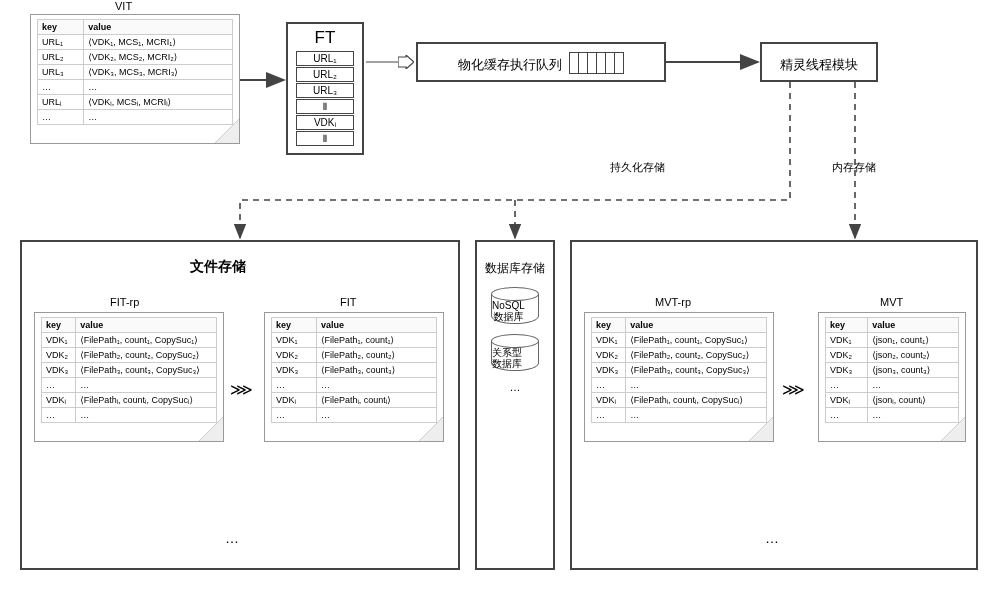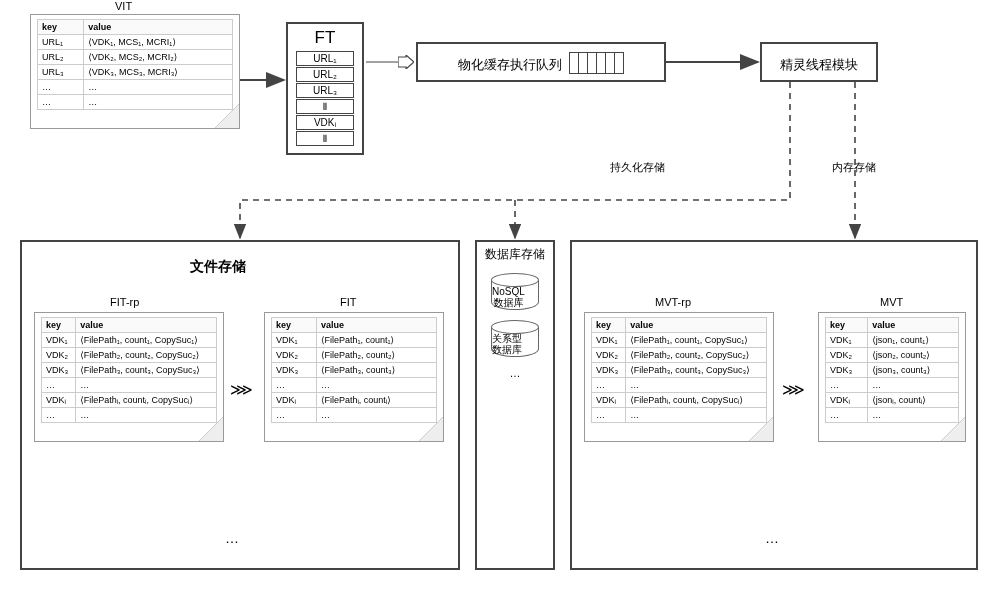--- a/index.html
+++ b/index.html
@@ -85,20 +85,24 @@
         </tr>
       <tr>
           <td>URL₃</td>
           <td>⟨VDK₃, MCS₃, MCRI₃⟩</td>
         </tr>
       <tr>
           <td>…</td>
           <td>…</td>
         </tr>
       <tr>
+          <td>URLᵢ</td>
+          <td>⟨VDKᵢ, MCSᵢ, MCRIᵢ⟩</td>
+        </tr>
+      <tr>
           <td>…</td>
           <td>…</td>
         </tr>
     </tbody>
   </table>
 </div>
 
 <div class="ft-box" style="left:286px; top:22px; width:78px;">
   <div class="ft-title">FT</div>
   <div class="ft-cell">URL₁</div>
@@ -203,21 +207,21 @@
         </tr>
     <tr>
           <td>…</td>
           <td>…</td>
         </tr>
   </tbody>
     </table>
 </div>
 <div class="dots" style="left:225px; top:530px;">…</div>
 
-<div class="region" style="left:475px; top:240px; width:80px; height:330px; text-align:center; padding-top:4px;">
+<div class="region" style="left:475px; top:240px; width:80px; height:330px; text-align:center; padding-top:18px;">
   <div style="font-size:12px;">数据库存储</div>
   <div class="db-unit">
     <div class="db-cyl"></div>
     <div class="db-body">
         <span style="white-space:pre-line">NoSQL
 数据库</span>
       </div>
   </div>
   <div class="db-unit">
     <div class="db-cyl"></div>

